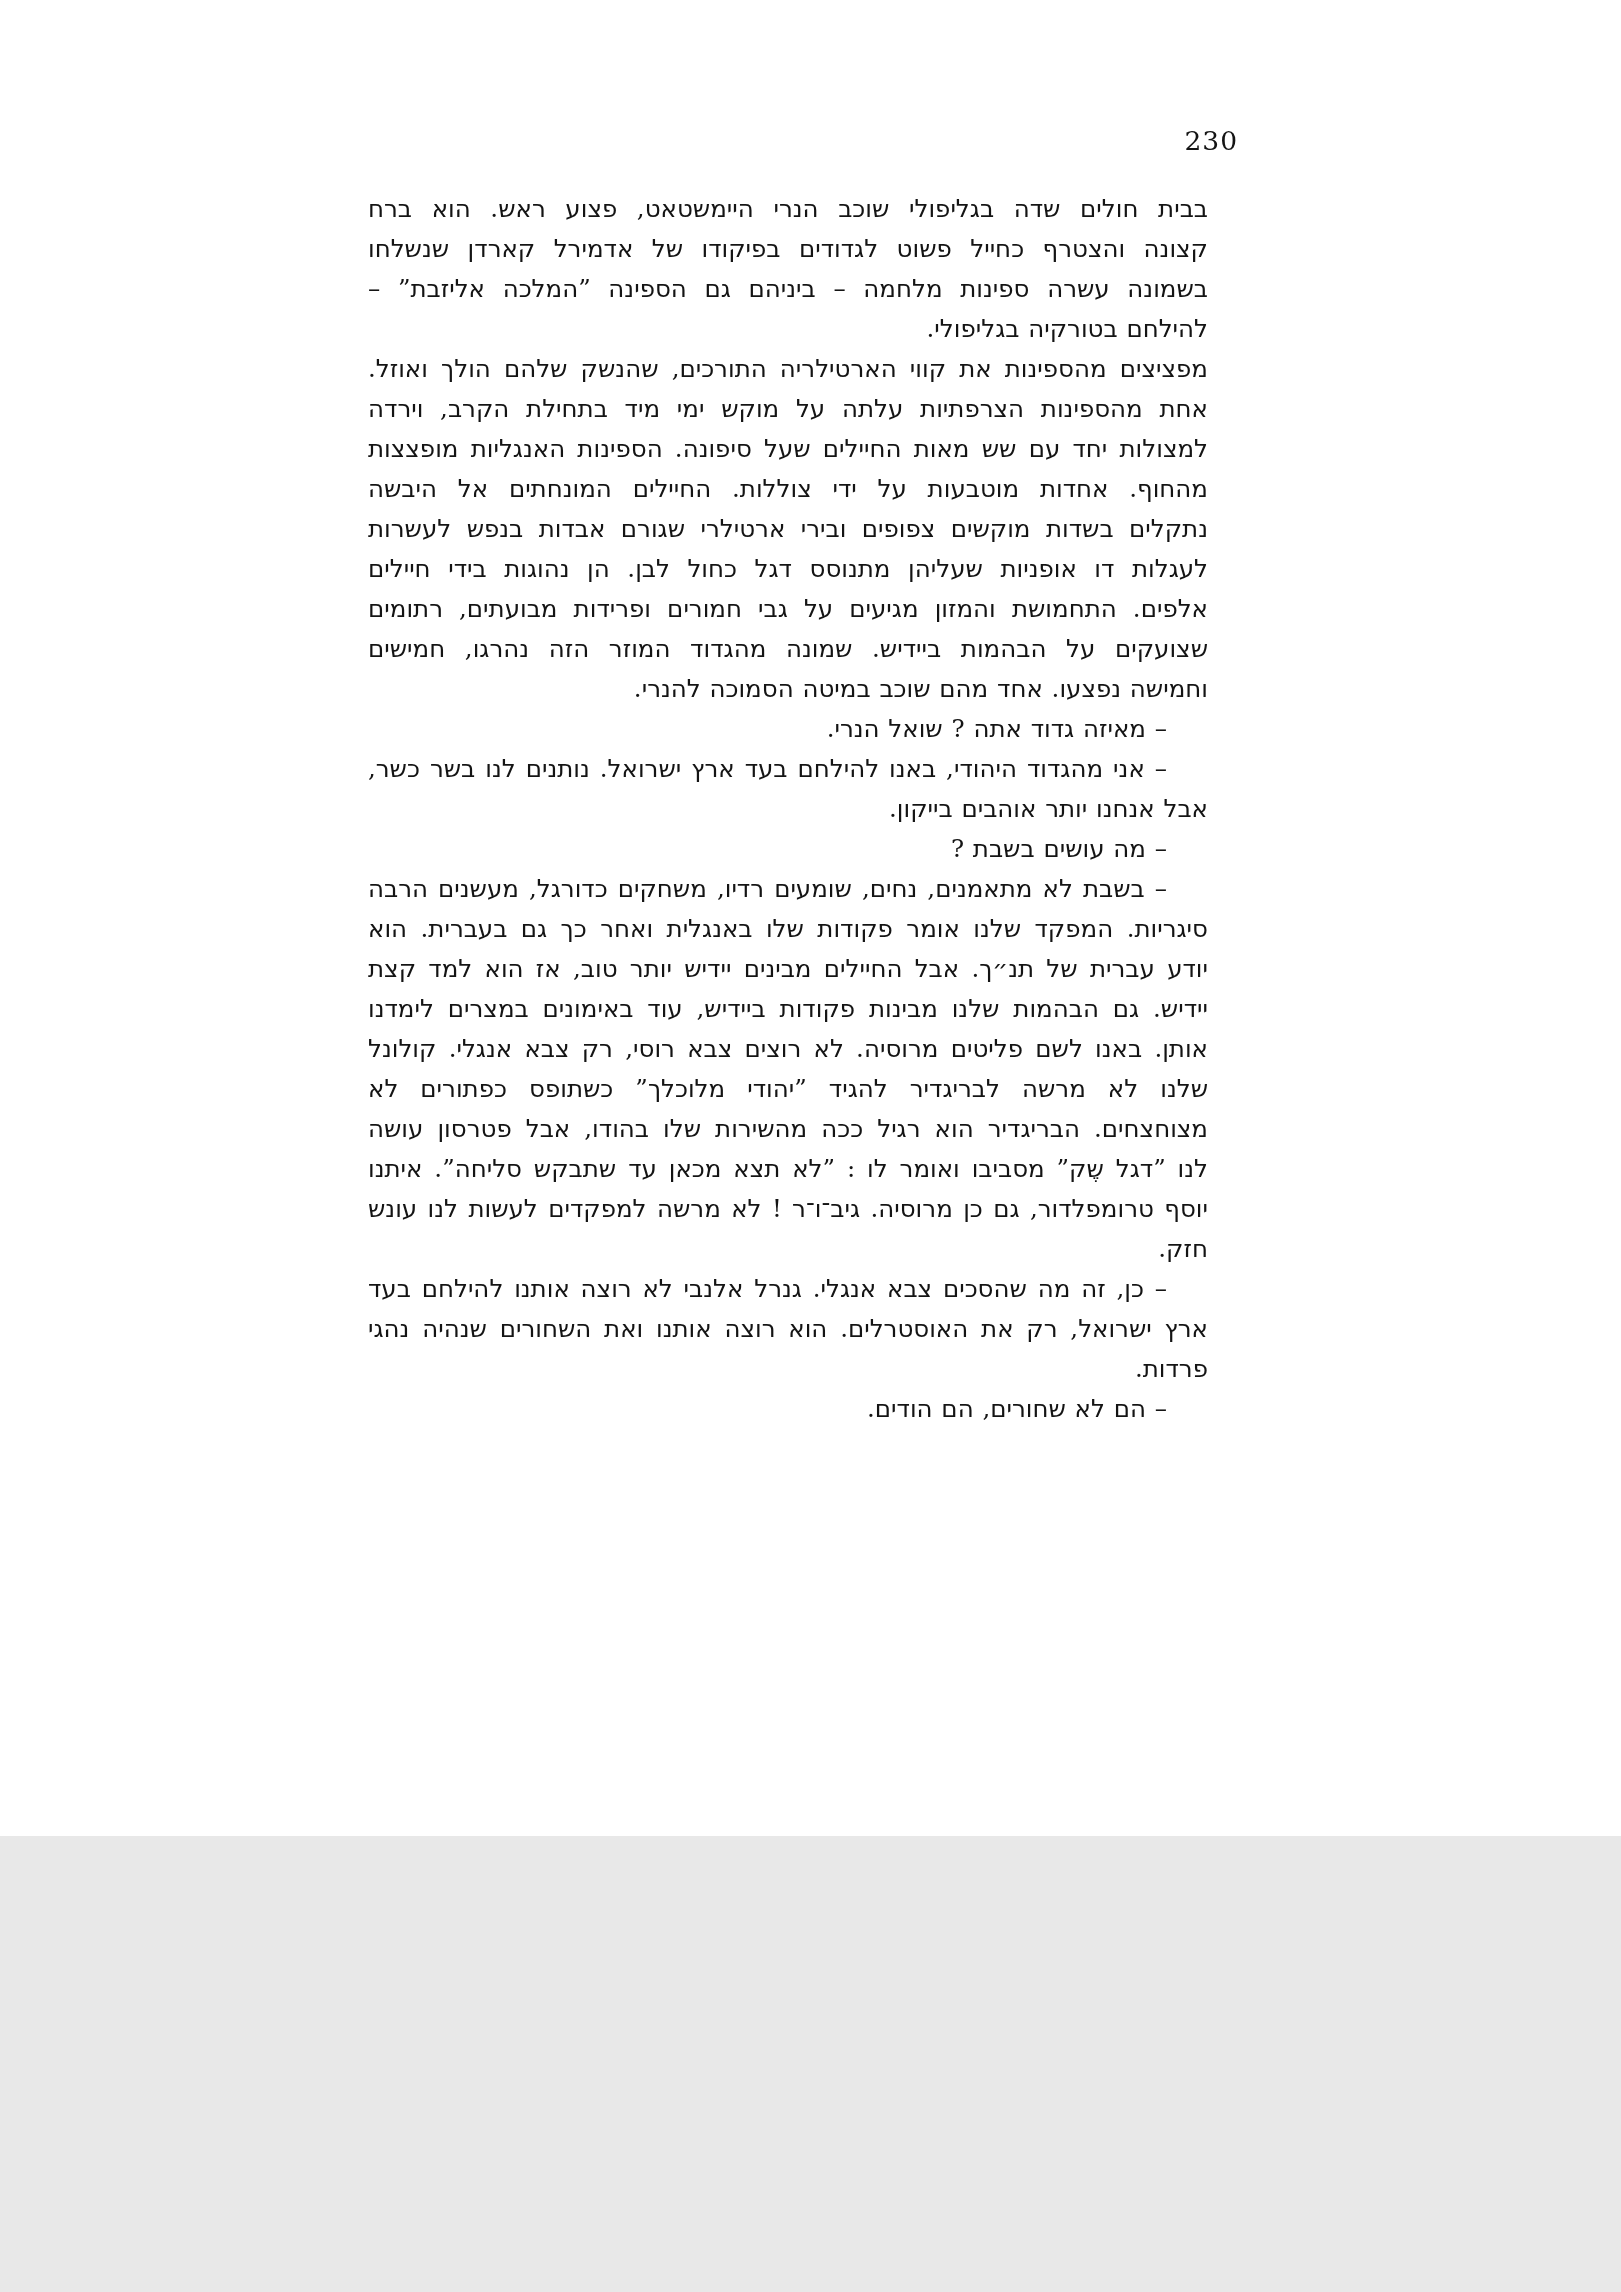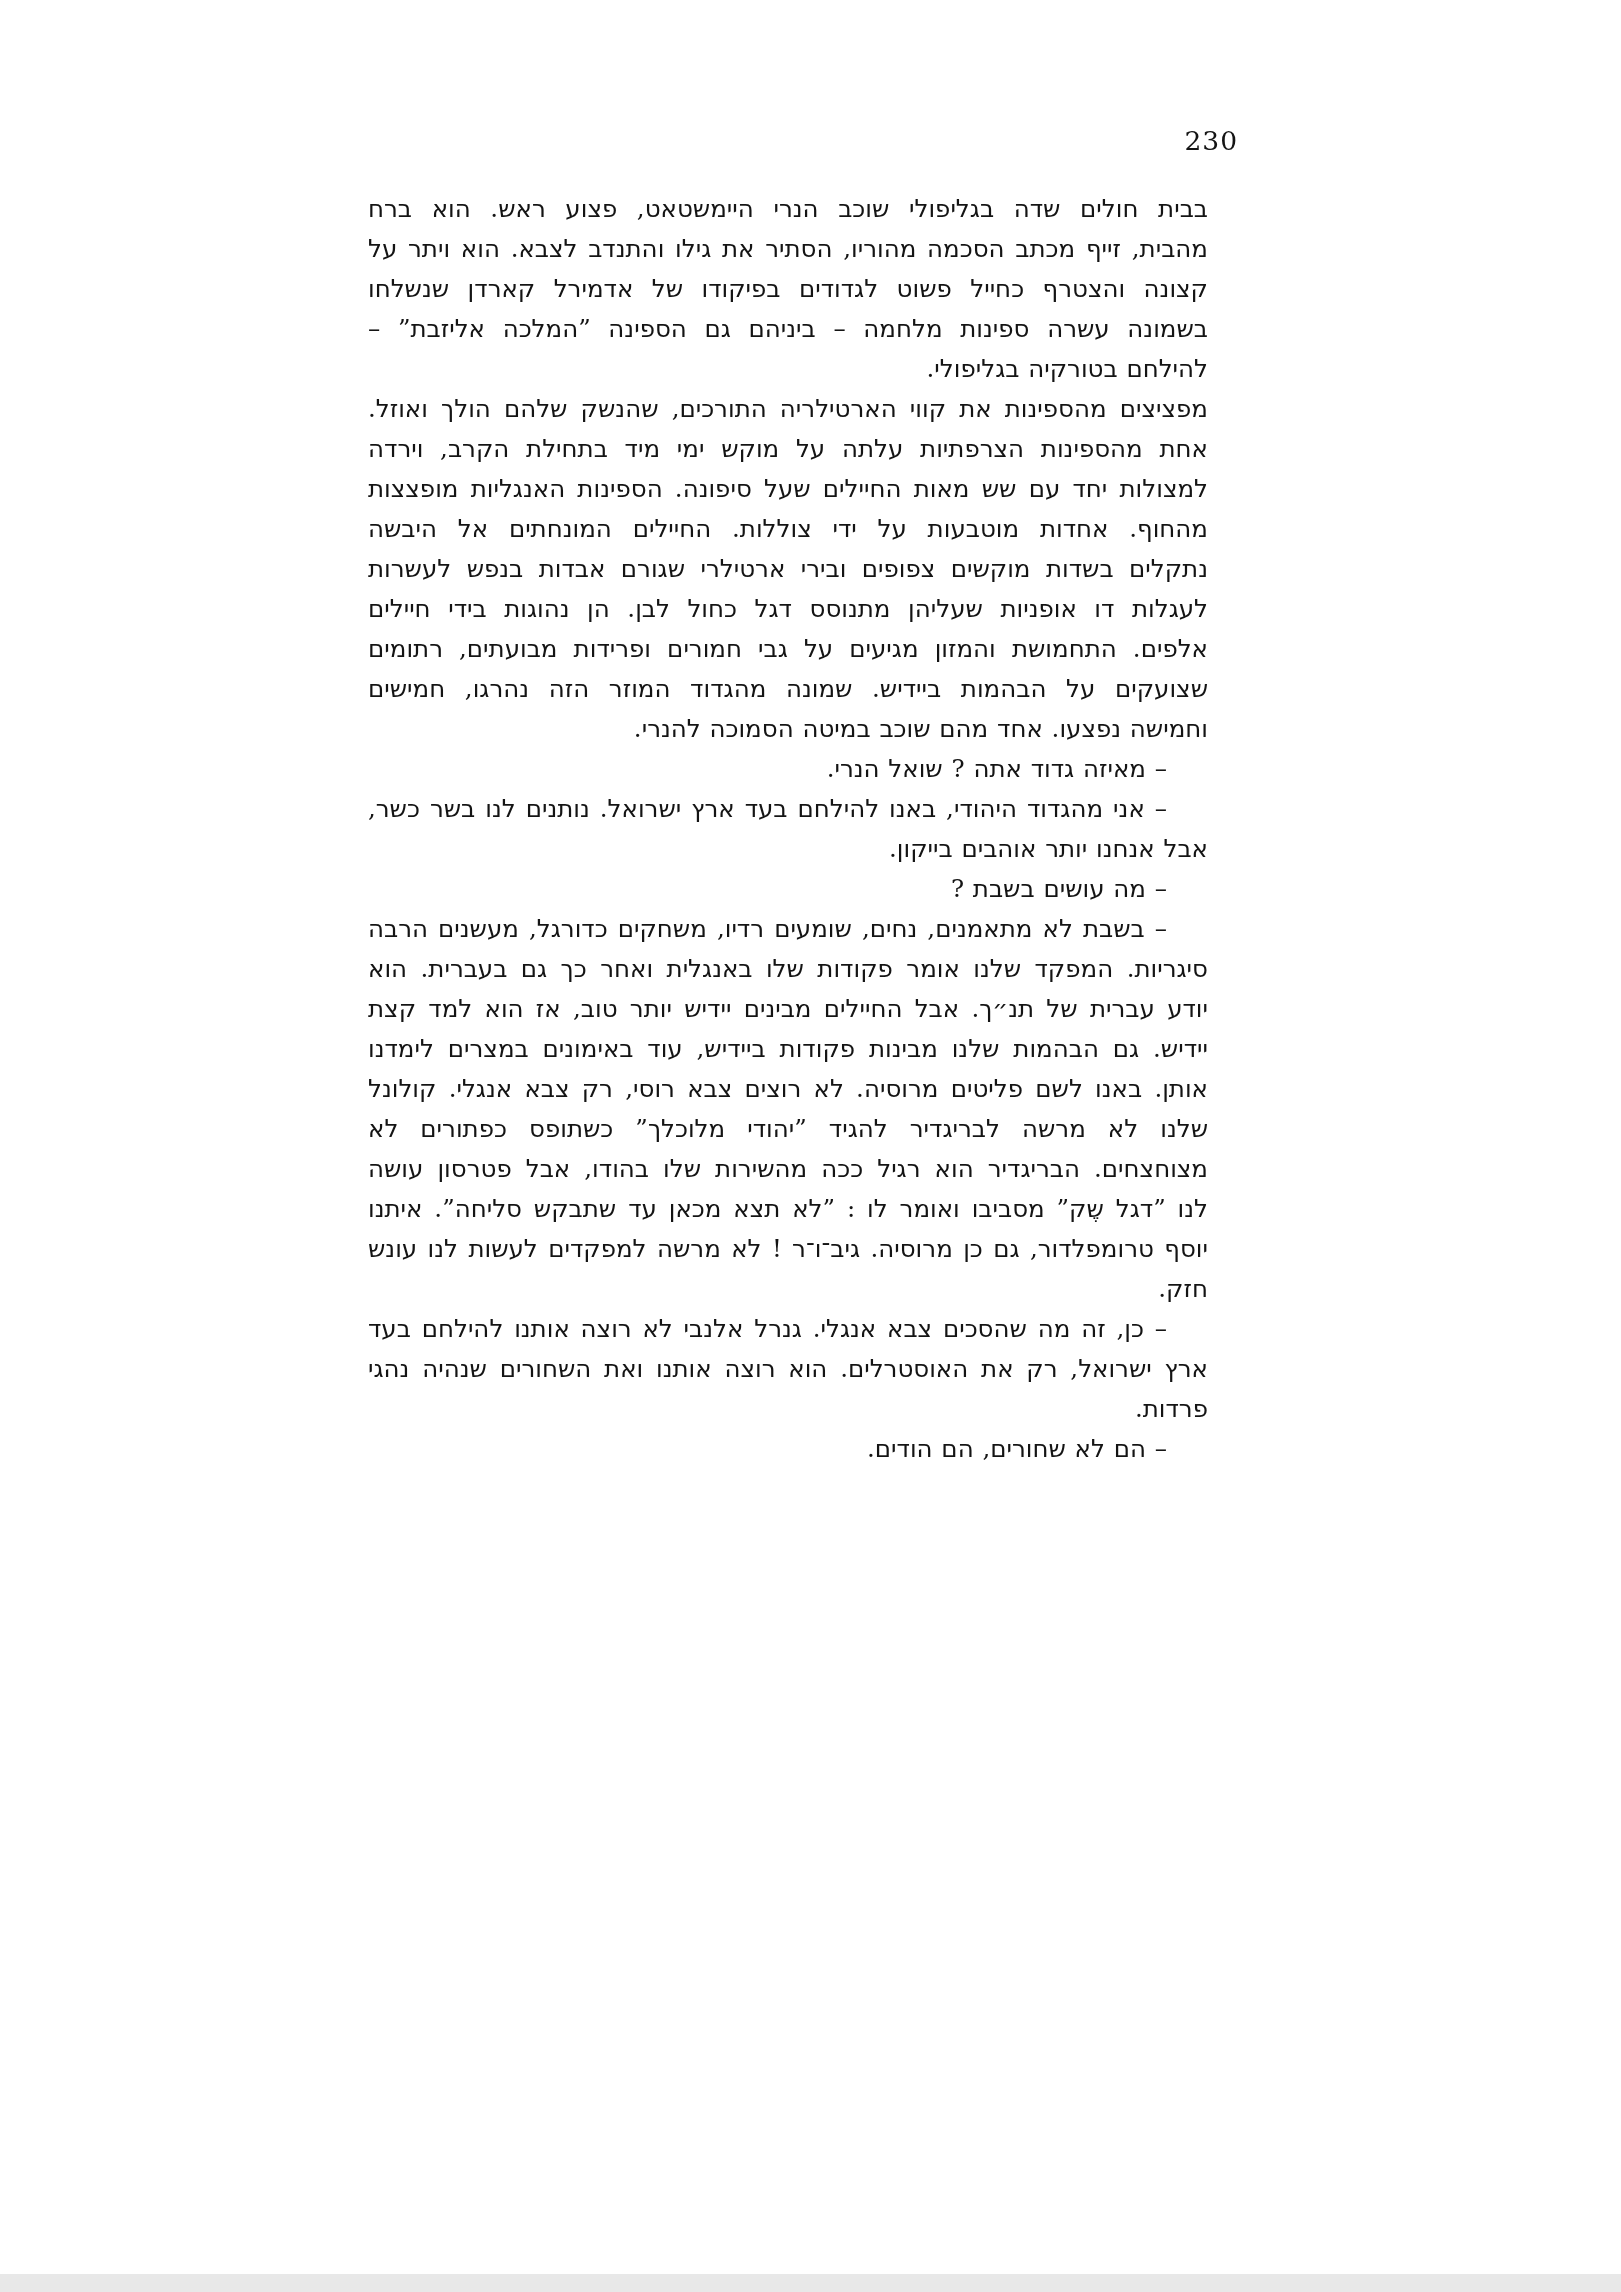--- a/index.html
+++ b/index.html
@@ -1,19 +1,19 @@
 <!DOCTYPE html>
 <html lang="he"><head>
 <meta charset="utf-8">
 <style>
   html, body { margin: 0; padding: 0; background: #e8e8e8; }
   .page {
     position: relative;
     width: 1621px;
-    height: 2274px;
+    height: 1836px;
     margin: 0 auto;
     background: #ffffff;
     font-family: "DejaVu Serif", "DejaVu Sans", serif;
     color: #141414;
     overflow: hidden;
   }
   .page-number {
     position: absolute;
     top: 125px;
     right: 383px;
@@ -45,21 +45,20 @@
     padding-right: 41px;
   }
 </style>
 </head>
 <body>
 
 <div class="page">
   <div class="page-number">230</div>
   <div class="text-block">
       <div class="line">בבית חולים שדה בגליפולי שוכב הנרי היימשטאט, פצוע ראש. הוא ברח</div>
-      <div class="line">מהבית, זייף מכתב הסכמה מהוריו, הסתיר את גילו והתנדב לצבא. הוא ויתר על</div>
       <div class="line">קצונה והצטרף כחייל פשוט לגדודים בפיקודו של אדמירל קארדן שנשלחו</div>
       <div class="line">בשמונה עשרה ספינות מלחמה – ביניהם גם הספינה ”המלכה אליזבת” –</div>
       <div class="line last">להילחם בטורקיה בגליפולי.</div>
       <div class="line">מפציצים מהספינות את קווי הארטילריה התורכים, שהנשק שלהם הולך ואוזל.</div>
       <div class="line">אחת מהספינות הצרפתיות עלתה על מוקש ימי מיד בתחילת הקרב, וירדה</div>
       <div class="line">למצולות יחד עם שש מאות החיילים שעל סיפונה. הספינות האנגליות מופצצות</div>
       <div class="line">מהחוף. אחדות מוטבעות על ידי צוללות. החיילים המונחתים אל היבשה</div>
       <div class="line">נתקלים בשדות מוקשים צפופים ובירי ארטילרי שגורם אבדות בנפש לעשרות</div>
       <div class="line">לעגלות דו אופניות שעליהן מתנוסס דגל כחול לבן. הן נהוגות בידי חיילים</div>
       <div class="line">אלפים. התחמושת והמזון מגיעים על גבי חמורים ופרידות מבועתים, רתומים</div>

